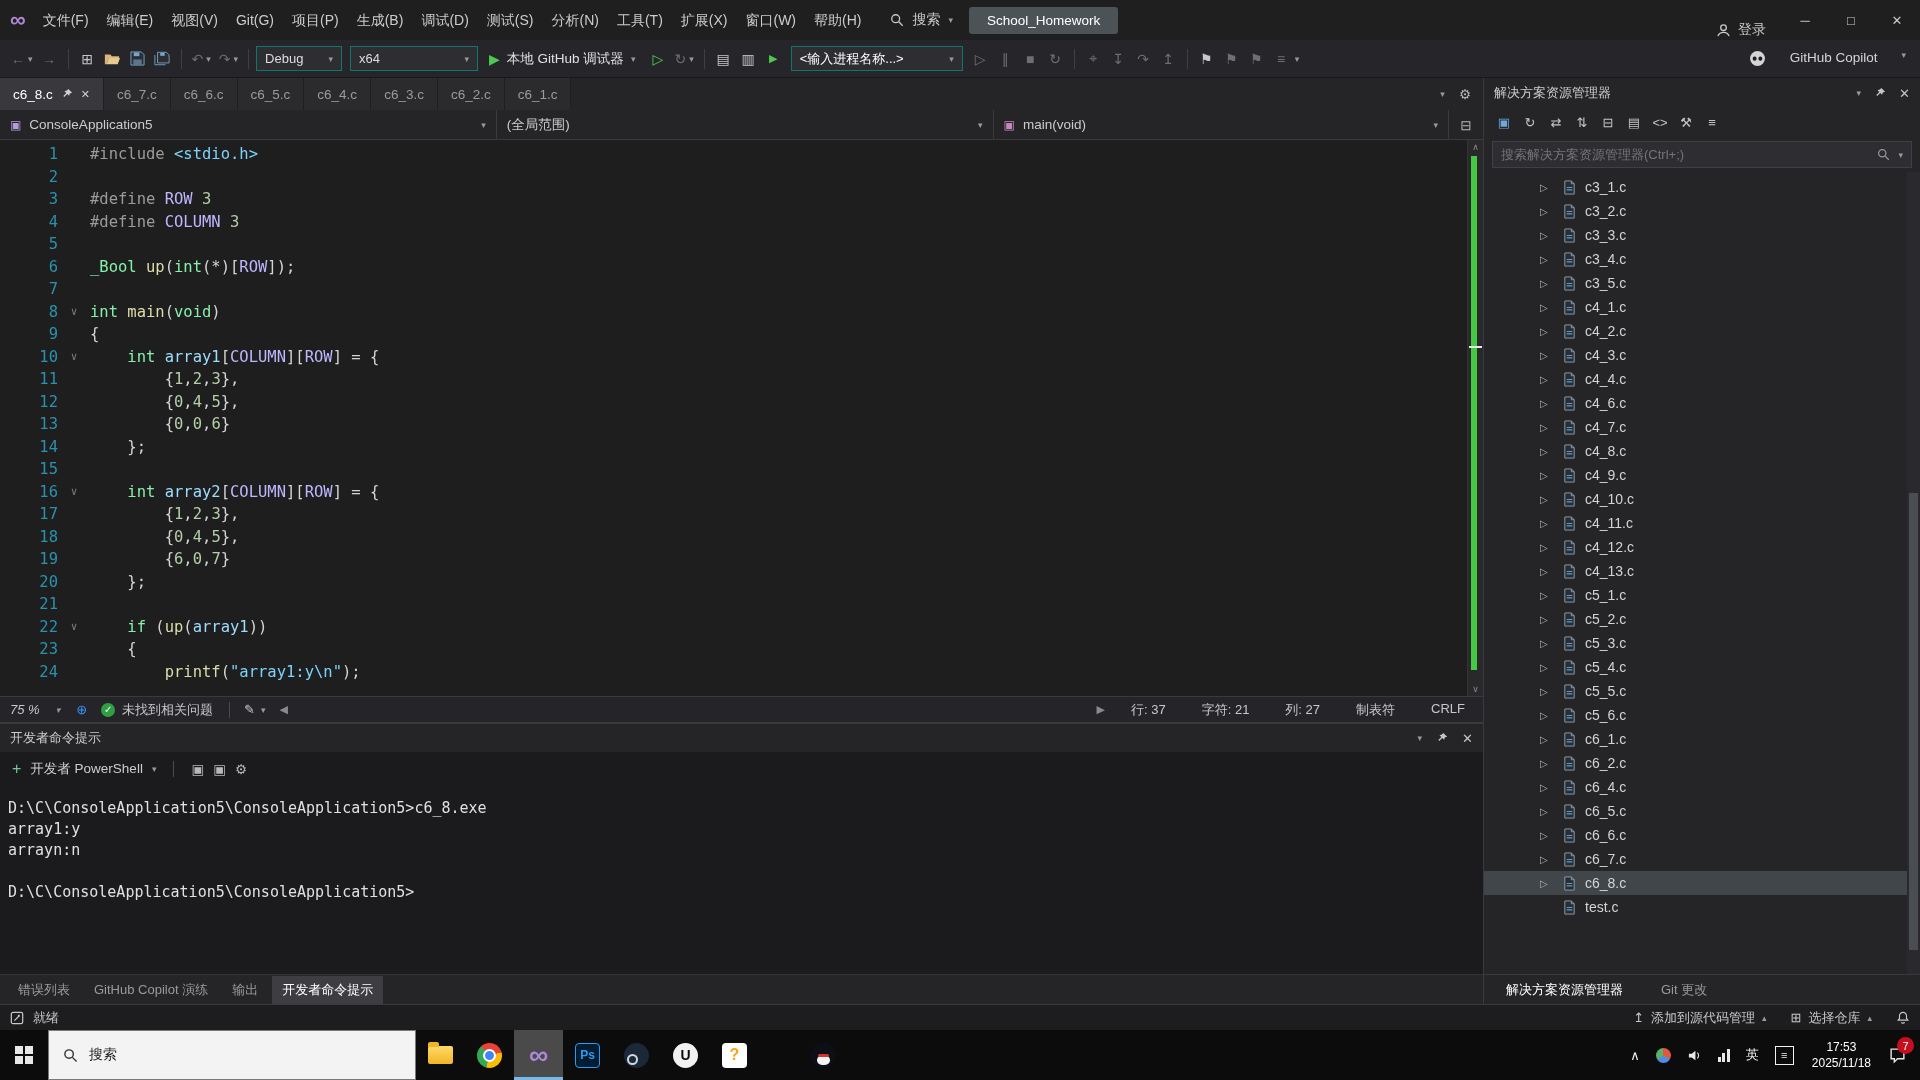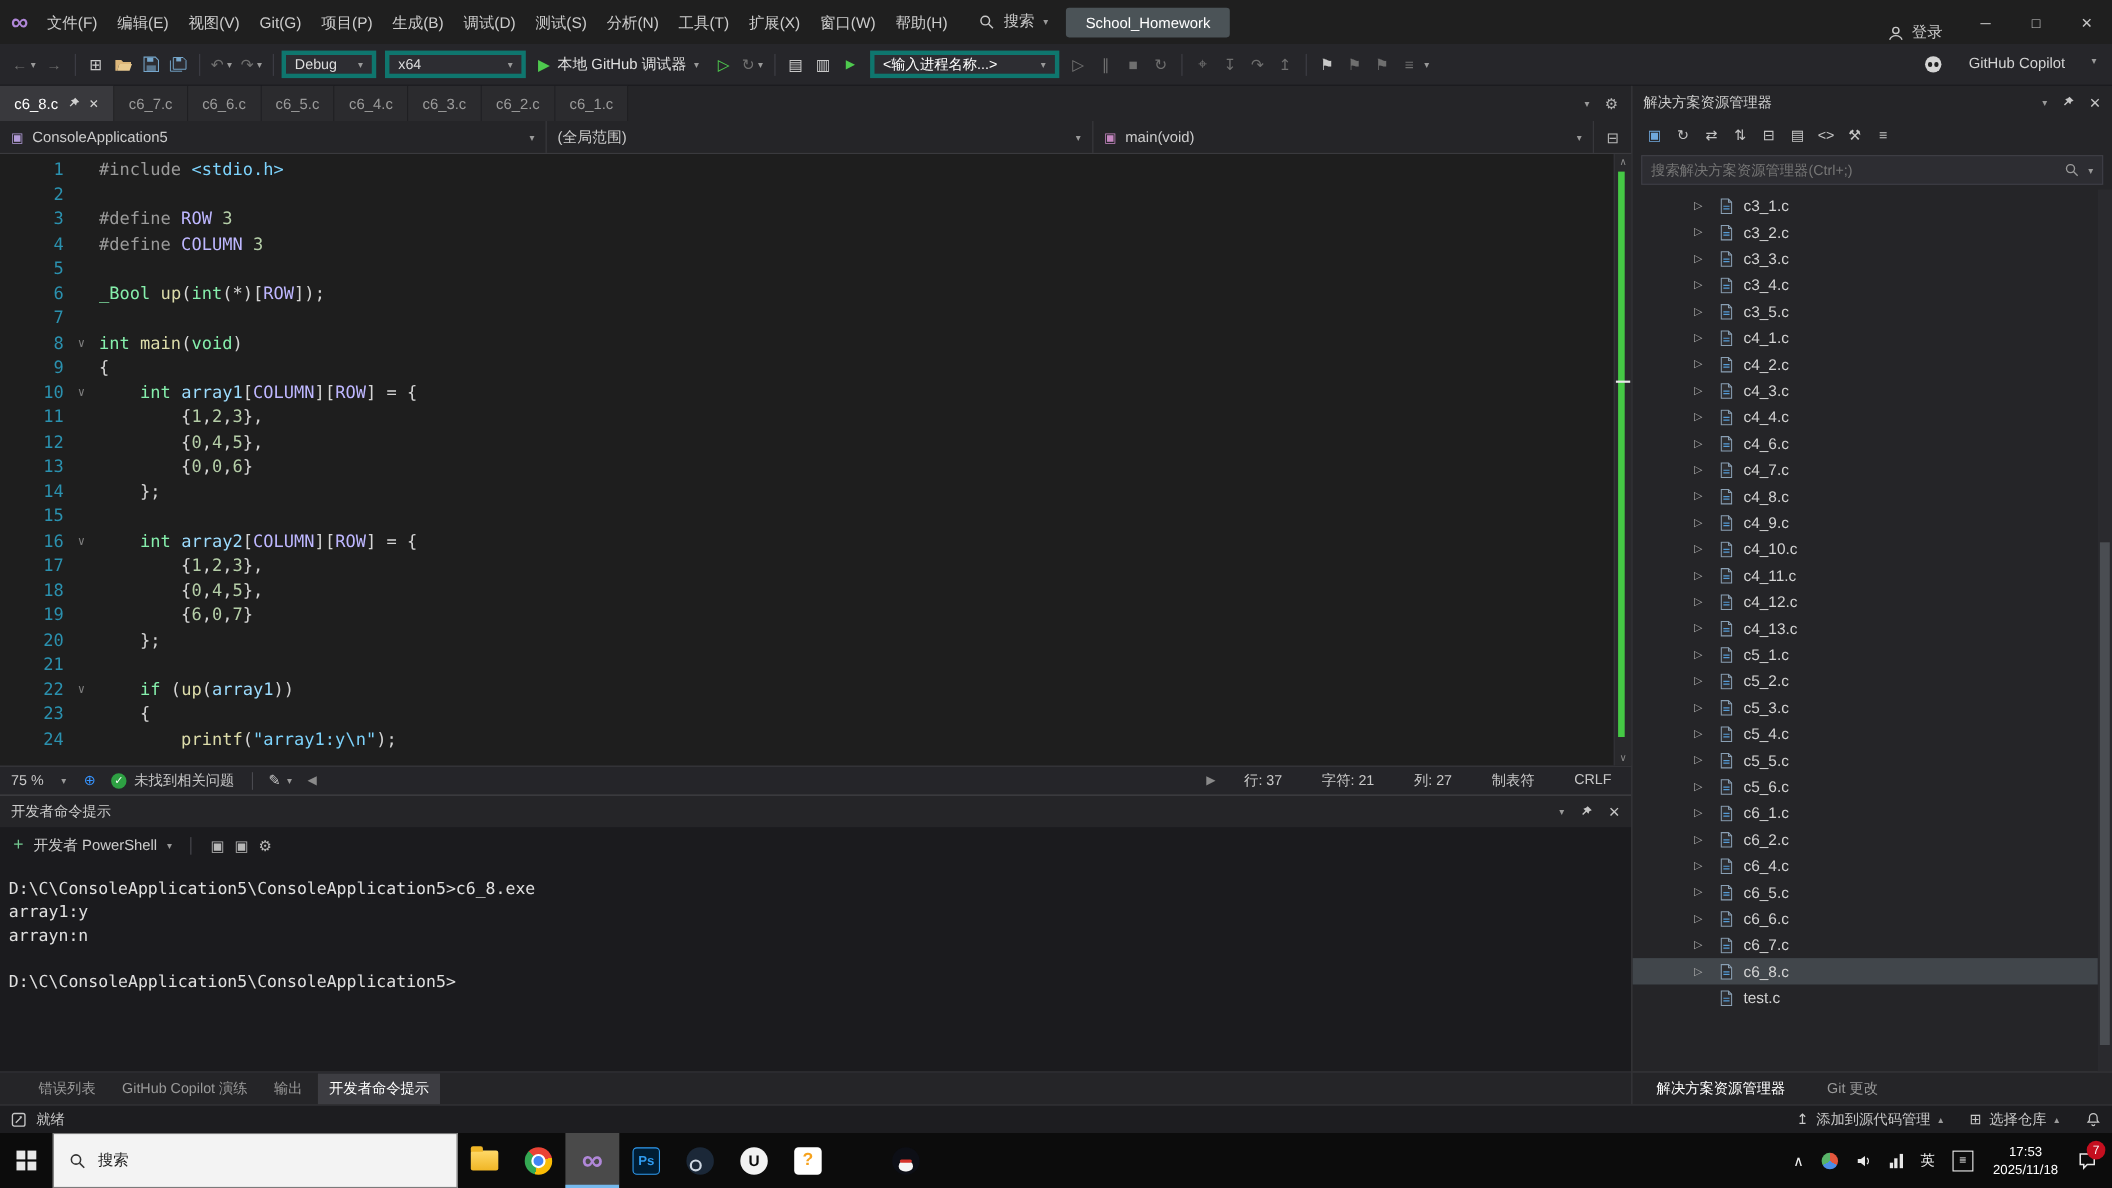--- a/index.html
+++ b/index.html
@@ -22,21 +22,21 @@
   .tb-right { margin-left:auto; display:flex; align-items:center; }
   .signin { display:flex; align-items:center; gap:7px; margin-right:16px; color:#c8c8c8;margin-top:20px; }
   .wc { width:46px; height:40px; display:flex; align-items:center; justify-content:center; font-size:13px; color:#c8c8c8; }
 
   
   .toolbar { height:38px; flex:none; background:#26262a; display:flex; align-items:center; gap:2px; padding:0 8px; border-bottom:1px solid #19191c; }
   .tbtn { min-width:23px; height:26px; display:flex; align-items:center; justify-content:center; color:#c8c8c8; font-size:14px; padding:0 3px; gap:3px; }
   .tbtn.dim { color:#6f6f6f; }
   .tbtn.green { color:#4ec94e; }
   .sep { width:1px; height:20px; background:#3f3f46; margin:0 5px; flex:none; }
-  .combo { height:25px; background:#2d2d32; border:4px solid #0f766e; display:flex; align-items:center; padding:0 8px; font-size:13px; color:#dddddd; gap:10px; }
+  .combo { height:25px; background:#2d2d32; border:1px solid #0f766e; display:flex; align-items:center; padding:0 8px; font-size:13px; color:#dddddd; gap:10px; }
   .combo .caret { margin-left:auto; }
   .run-btn { display:flex; align-items:center; gap:7px; padding:0 9px; height:26px; font-size:13.5px; color:#e0e0e0; }
   .copilot-zone { margin-left:auto; display:flex; align-items:flex-start; gap:24px; color:#d4d4d4; font-size:13.5px; padding-right:6px; }
 
   
   .workspace { flex:1; min-height:0; display:flex; }
   .left-col { flex:1; min-width:0; display:flex; flex-direction:column; }
 
   
   .tabstrip { height:32px; flex:none; background:#252528; display:flex; align-items:stretch; font-size:13.5px; }
@@ -70,41 +70,41 @@
   .tk-var { color:#9cdcfe; }
   .tk-pl  { color:#d4d4d4; }
   .vscroll { width:16px; flex:none; background:#29292c; border-left:1px solid #333338; position:relative; }
   .vs-arrow { position:absolute; left:0; right:0; text-align:center; color:#8a8a8a; font-size:9px; }
   .vs-arrow.top { top:2px; } .vs-arrow.bot { bottom:2px; }
   .change-stripe { position:absolute; left:3px; width:6px; top:16px; bottom:26px; background:#45c945; }
   .caret-mark { position:absolute; left:1px; right:1px; top:37%; height:2px; background:#e8e8e8; }
 
   
   .edstatus { height:26px; flex:none; background:#252529; border-top:1px solid #3a3a3e; display:flex; align-items:center; font-size:13px; color:#c8c8c8; }
-  .zoom { display:flex; align-items:center; gap:16px; padding:0 10px; }
+  .zoom { display:flex; align-items:center; gap:16px; padding:0 10px;font-style:italic; }
   .feedback { color:#3794ff; padding:0 6px; }
   .health { display:flex; align-items:center; gap:7px; padding:0 8px; }
   .checkdot { width:14px; height:14px; border-radius:50%; background:#2ea043; color:#ffffff; font-size:10px; display:flex; align-items:center; justify-content:center; }
   .vdiv { width:1px; height:16px; background:#4a4a50; margin:0 8px; }
   .pen { display:flex; align-items:center; gap:6px; padding:0 6px; color:#c8c8c8; }
   .hscroll { flex:1; display:flex; align-items:center; justify-content:space-between; padding:0 8px; color:#8a8a8a; font-size:11px; }
   .edinfo { display:flex; gap:36px; padding:0 18px; }
 
   
   .panel { height:252px; flex:none; display:flex; flex-direction:column; background:#1b1b1e; border-top:2px solid #3a3a3e; }
   .panel-header { height:28px; flex:none; display:flex; align-items:center; padding:0 10px; background:#252528; font-size:13px; color:#cccccc; }
   .ph-icons { margin-left:auto; display:flex; align-items:center; gap:14px; color:#c5c5c5; }
   .pshell-row { height:34px; flex:none; display:flex; align-items:center; gap:9px; padding:0 12px; font-size:13.5px; color:#cccccc; }
   .plus { color:#73c991; font-size:16px; }
   .term { flex:1; margin:0; padding:12px 8px; font-family:"DejaVu Sans Mono","Liberation Mono",monospace; font-size:15px; line-height:21px; color:#e0e0e0; white-space:pre; overflow:hidden; }
 
   
   .btab { color:#9a9a9a; padding:5px 10px; white-space:nowrap; }
   .btab.active { color:#ffffff; background:#3d3d42; }
-  .bottomtabs { height:30px; flex:none; background:#252528; border-top:1px solid #333338; display:flex; align-items:center; gap:4px; padding:0 25px; font-size:13px; }
+  .bottomtabs { height:30px; flex:none; background:#252528; border-top:1px solid #333338; display:flex; align-items:center; gap:4px; padding:0 8px; font-size:13px; }
 
   
   .rp { width:437px; flex:none; background:#252528; border-left:1px solid #3a3a3e; display:flex; flex-direction:column; }
   .rp-header { height:30px; flex:none; display:flex; align-items:center; padding:0 10px; font-size:13px; color:#cccccc; }
   .rp-hicons { margin-left:auto; display:flex; align-items:center; gap:13px; color:#c5c5c5; }
   .rp-toolbar { height:28px; flex:none; display:flex; align-items:center; gap:2px; padding:0 8px; color:#c5c5c5; }
   .rpi { min-width:24px; height:22px; display:flex; align-items:center; justify-content:center; font-size:13px; }
   .rp-search { flex:none; margin:5px 8px 4px; height:27px; background:#2d2d32; border:1px solid #3f3f46; display:flex; align-items:center; padding:0 8px; gap:8px; color:#9a9a9a; }
   .rp-search input { flex:1; background:transparent; border:none; outline:none; color:#bbbbbb; font-size:13px; font-family:inherit; }
   .tree { flex:1; min-height:0; overflow:hidden; position:relative; padding-top:3px; font-size:14px; }

